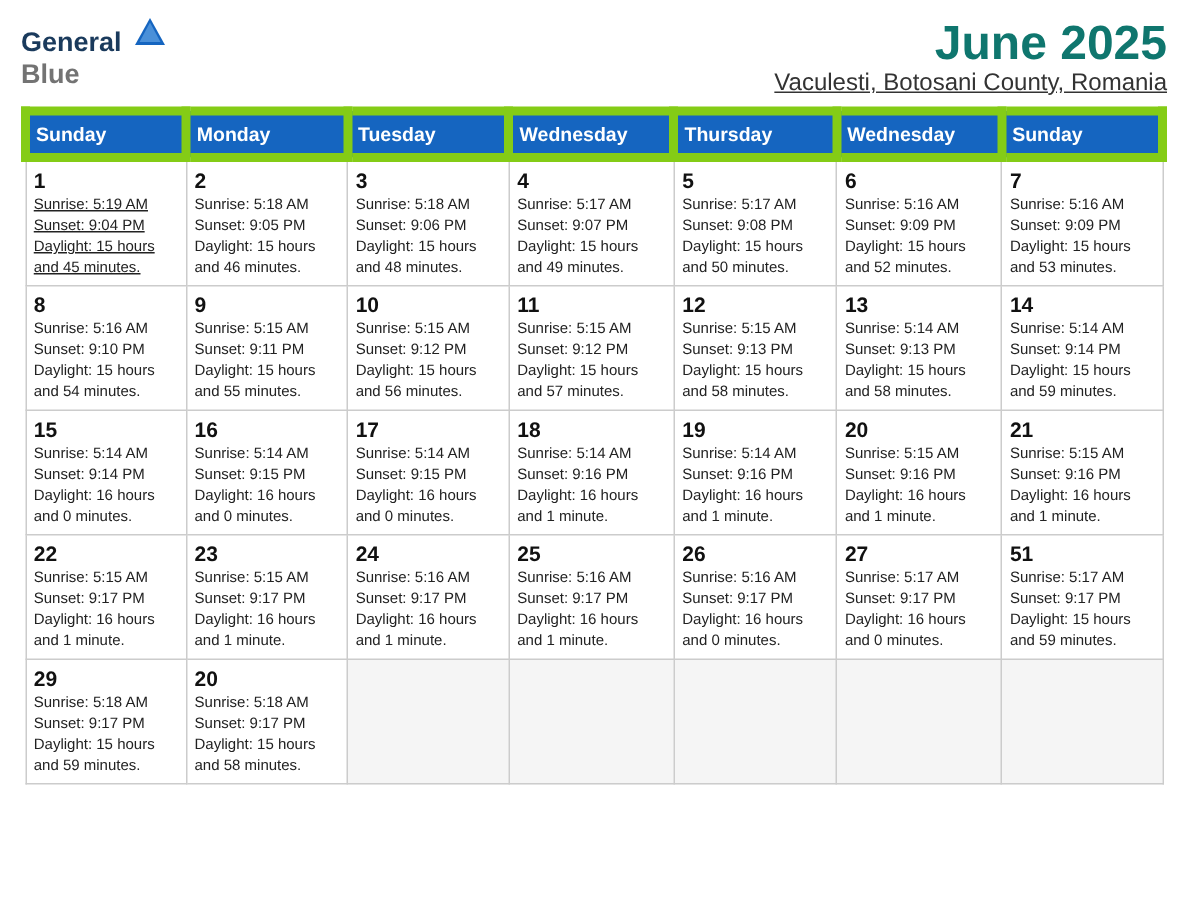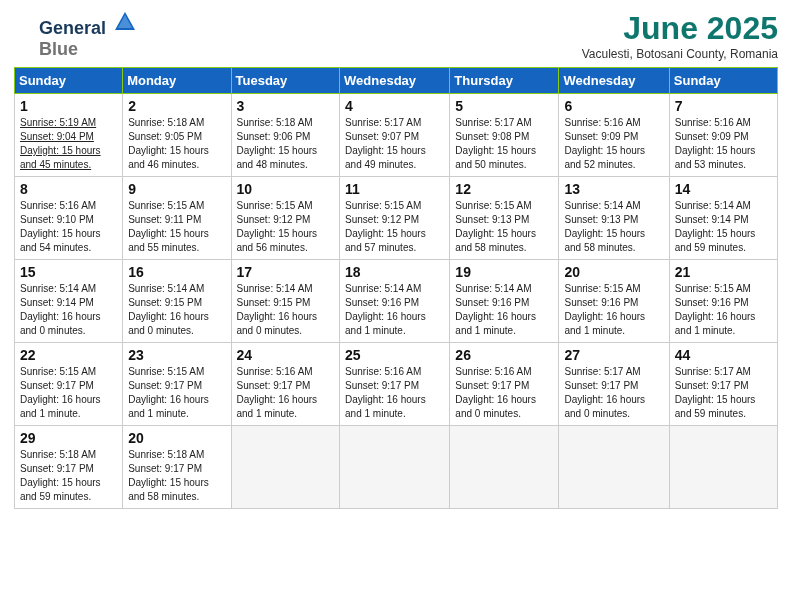--- a/index.html
+++ b/index.html
@@ -12,21 +12,20 @@
     }
     .container {
       width: 792px;
       padding: 10px 14px;
     }
     .header-row {
       display: flex;
       justify-content: space-between;
       align-items: flex-start;
       margin-bottom: 6px;
-      margin-left: 25px;
     }
     .logo {
       display: flex;
       align-items: center;
     }
     .logo-text-general {
       font-size: 18px;
       font-weight: bold;
       color: #1a3a5c;
     }
@@ -42,36 +41,37 @@
     }
     .title-block {
       text-align: right;
     }
     .month-title {
       font-size: 32px;
       font-weight: bold;
       color: #0f766e;
     }
     .location-title {
-      font-size: 12px;
+      font-size: 16px;
       color: #333;
+      text-decoration: underline;
     }
     .calendar {
       width: 100%;
       border-collapse: collapse;
       border: 1px solid #ccc;
     }
     .calendar th {
       background: #1565c0;
       color: #fff;
       font-size: 13px;
       font-weight: bold;
       padding: 5px 4px;
       text-align: left;
-      border: 1px solid #84cc16;
+      border: 6px solid #84cc16;
     }
     .calendar td {
       vertical-align: top;
       border: 1px solid #ccc;
       padding: 4px 5px;
       width: 113px;
       min-height: 80px;
       background: #fff;
       font-size: 10.5px;
       color: #222;
@@ -320,21 +320,21 @@
 and 0 minutes.</div>
           </td>
           <td>
             <span class="day-number">27</span>
             <div class="day-info" style="white-space: pre-line;">Sunrise: 5:17 AM
 Sunset: 9:17 PM
 Daylight: 16 hours
 and 0 minutes.</div>
           </td>
           <td>
-            <span class="day-number">44</span>
+            <span class="day-number">51</span>
             <div class="day-info" style="white-space: pre-line;">Sunrise: 5:17 AM
 Sunset: 9:17 PM
 Daylight: 15 hours
 and 59 minutes.</div>
           </td>
         </tr>
         <tr class="last-row">
           <td>
             <span class="day-number">29</span>
             <div class="day-info" style="white-space: pre-line;">Sunrise: 5:18 AM

